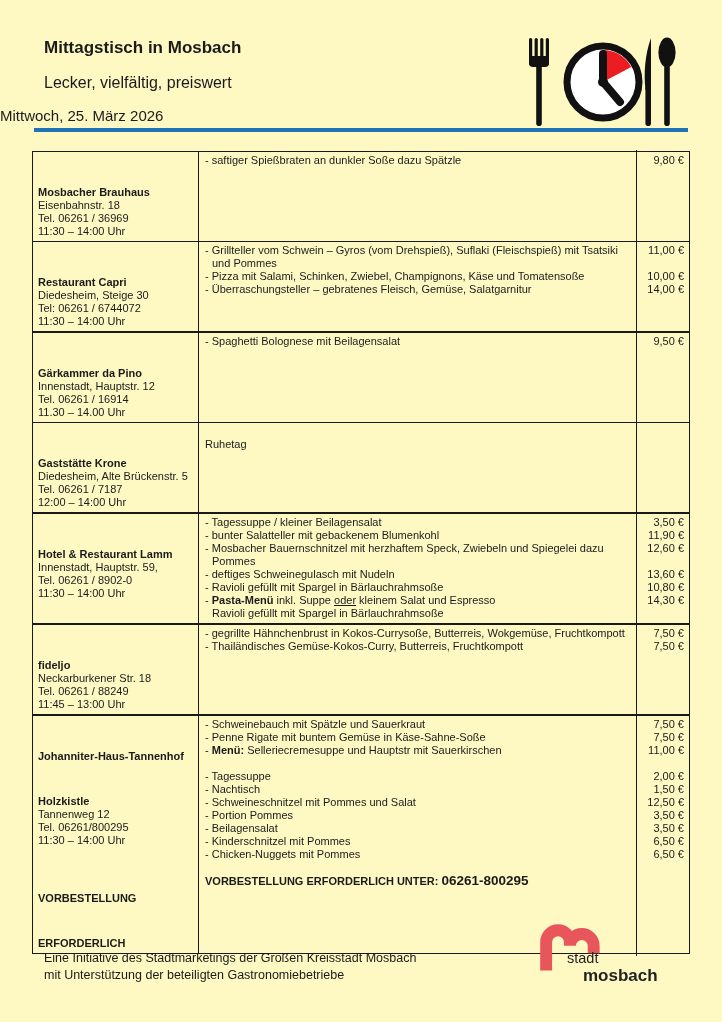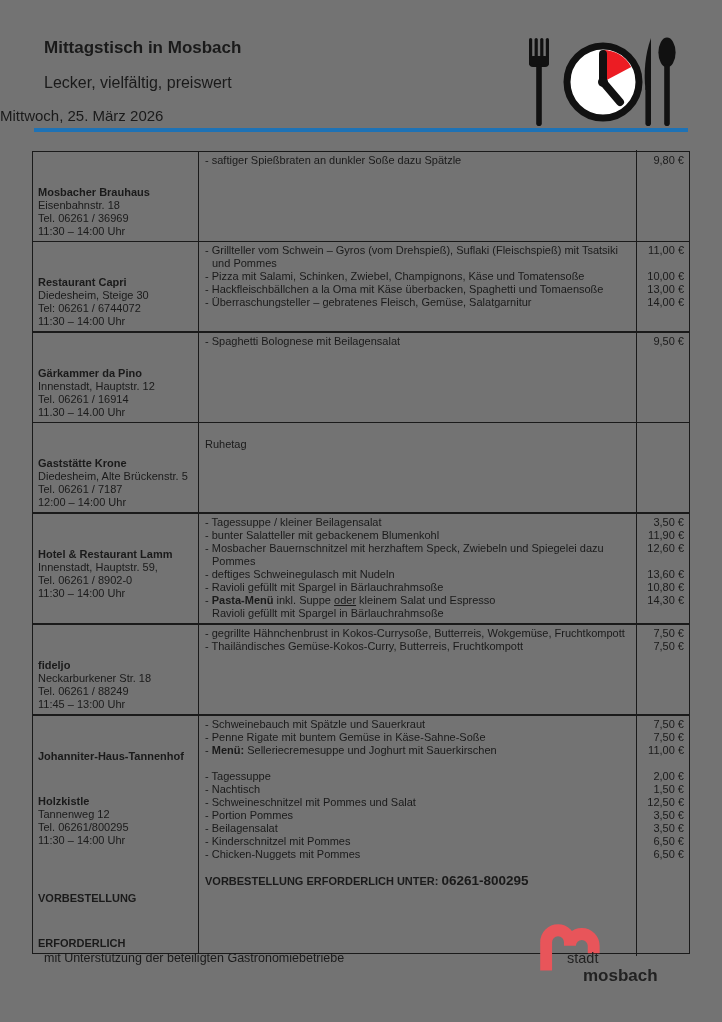--- a/index.html
+++ b/index.html
@@ -1,19 +1,19 @@
 <!DOCTYPE html>
 <html lang="de"><head>
 <meta charset="utf-8">
 <style>
   html,body{margin:0;padding:0;background:#ffffff;}
   .page{
     position:relative;
     width:722px;height:1022px;
-    background:#737373;
+    background:#fef9c3;
     font-family:"Liberation Sans","DejaVu Sans",sans-serif;
     color:#1a1a1a;
     overflow:hidden;
   }
   
   .header{margin:38px 44px 0 44px;}
   .title{font-size:17px;font-weight:bold;line-height:20px;}
   .subtitle{font-size:16px;line-height:19px;margin-top:15px;}
   .dateline{text-align:left;font-size:15px;line-height:17px;margin-top:15px;}
   .blue-rule{height:4px;margin:4px 34px 0 34px;background:#1e72b5;}
@@ -122,24 +122,20 @@
         <div class="dishes">
           <div class="dish-row">
             <div class="dish-text"><span>- Grillteller vom Schwein – Gyros (vom Drehspieß), Suflaki (Fleischspieß) mit Tsatsiki und Pommes</span></div>
             <div class="dish-price">11,00 €</div>
           </div>
           <div class="dish-row">
             <div class="dish-text"><span>- Pizza mit Salami, Schinken, Zwiebel, Champignons, Käse und Tomatensoße</span></div>
             <div class="dish-price">10,00 €</div>
           </div>
           <div class="dish-row">
-            <div class="dish-text"><span>- Hackfleischbällchen a la Oma mit Käse überbacken, Spaghetti und Tomaensoße</span></div>
-            <div class="dish-price">13,00 €</div>
-          </div>
-          <div class="dish-row">
             <div class="dish-text"><span>- Überraschungsteller – gebratenes Fleisch, Gemüse, Salatgarnitur</span></div>
             <div class="dish-price">14,00 €</div>
           </div>
           <div class="dish-row">
             <div class="dish-text"></div>
             <div class="dish-price"></div>
           </div>
         </div>
       </div>
       <div class="rest-row block-start">
@@ -240,21 +236,21 @@
         <div class="dishes">
           <div class="dish-row">
             <div class="dish-text"><span>- Schweinebauch mit Spätzle und Sauerkraut</span></div>
             <div class="dish-price">7,50 €</div>
           </div>
           <div class="dish-row">
             <div class="dish-text"><span>- Penne Rigate mit buntem Gemüse in Käse-Sahne-Soße</span></div>
             <div class="dish-price">7,50 €</div>
           </div>
           <div class="dish-row">
-            <div class="dish-text"><span>- </span><span class="b">Menü:</span><span> Selleriecremesuppe und Joghurt mit Sauerkirschen</span></div>
+            <div class="dish-text"><span>- </span><span class="b">Menü:</span><span> Selleriecremesuppe und Hauptstr mit Sauerkirschen</span></div>
             <div class="dish-price">11,00 €</div>
           </div>
           <div class="dish-row">
             <div class="dish-text"></div>
             <div class="dish-price"></div>
           </div>
           <div class="dish-row">
             <div class="dish-text"><span>- Tagessuppe</span></div>
             <div class="dish-price">2,00 €</div>
           </div>
@@ -288,20 +284,21 @@
           </div>
           <div class="dish-row">
             <div class="dish-text"><span class="b">VORBESTELLUNG ERFORDERLICH UNTER: </span><span class="b big">06261-800295</span></div>
             <div class="dish-price"></div>
           </div>
         </div>
       </div>
     </div>
 
   <div class="footer-text">
+    <div>Eine Initiative des Stadtmarketings der Großen Kreisstadt Mosbach</div>
     <div>mit Unterstützung der beteiligten Gastronomiebetriebe</div>
   </div>
 
   <div class="citylogo">
     <svg class="mark" width="64" height="56" viewBox="0 0 70 60">
       <path id="m-path" d="M10 59 V28 A13 13 0 0 1 36 28 V32 A13 13 0 0 1 62 32 V40" fill="none" stroke="#e8555a" stroke-width="13" stroke-linecap="butt"></path>
     </svg>
     <div class="line1">stadt</div>
     <div class="line2">mosbach</div>
   </div>

